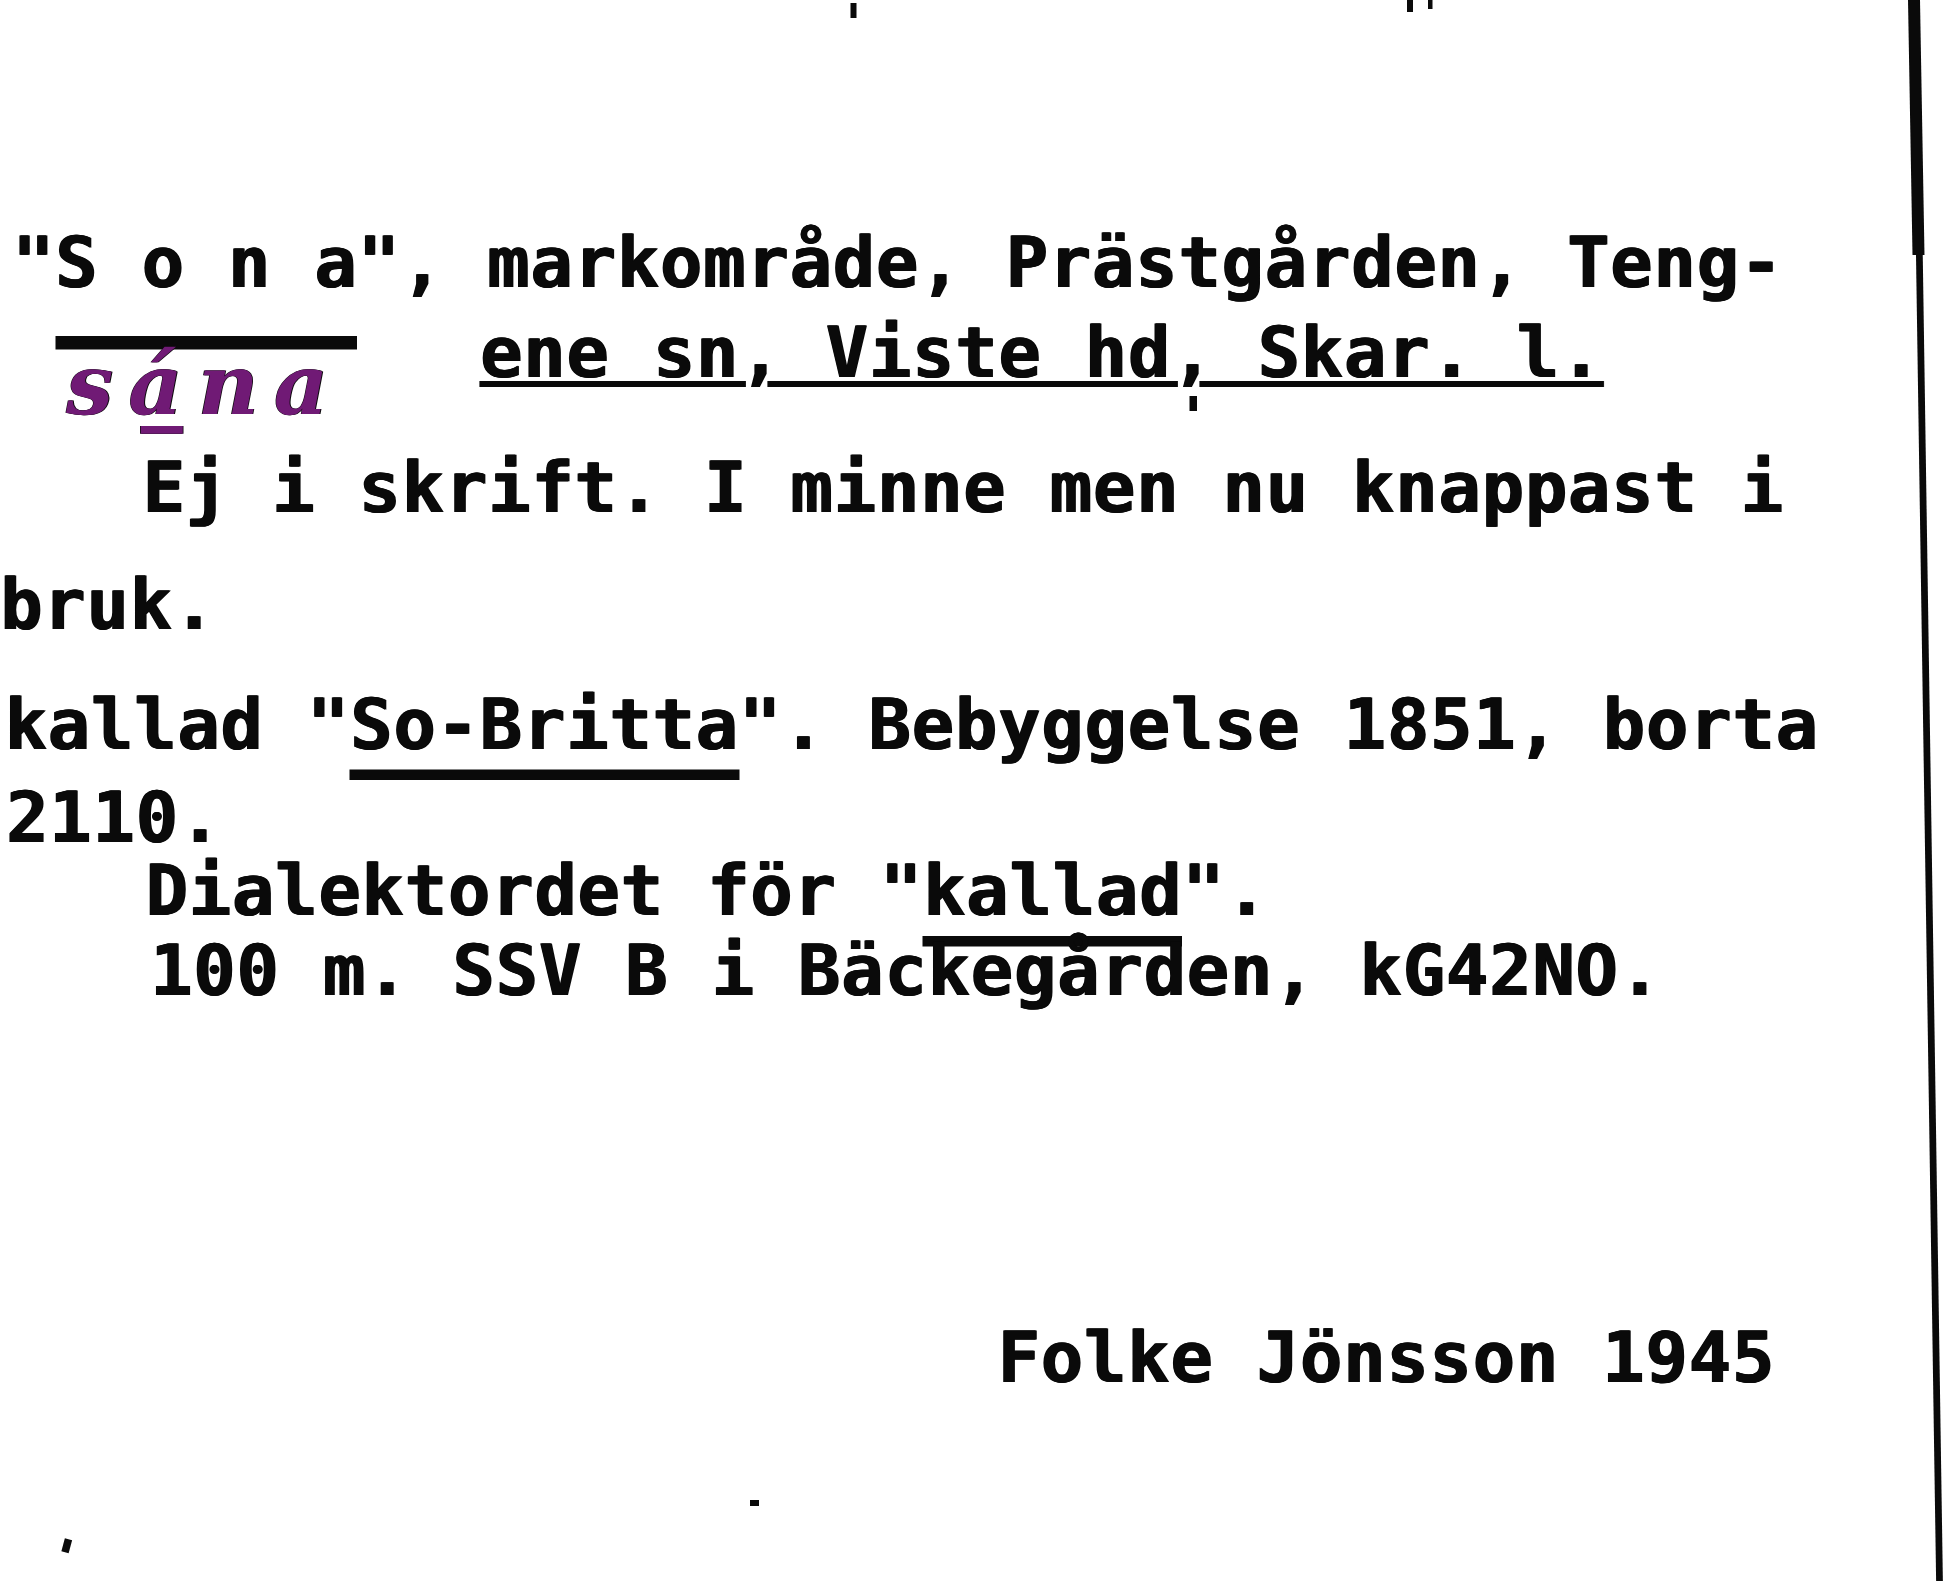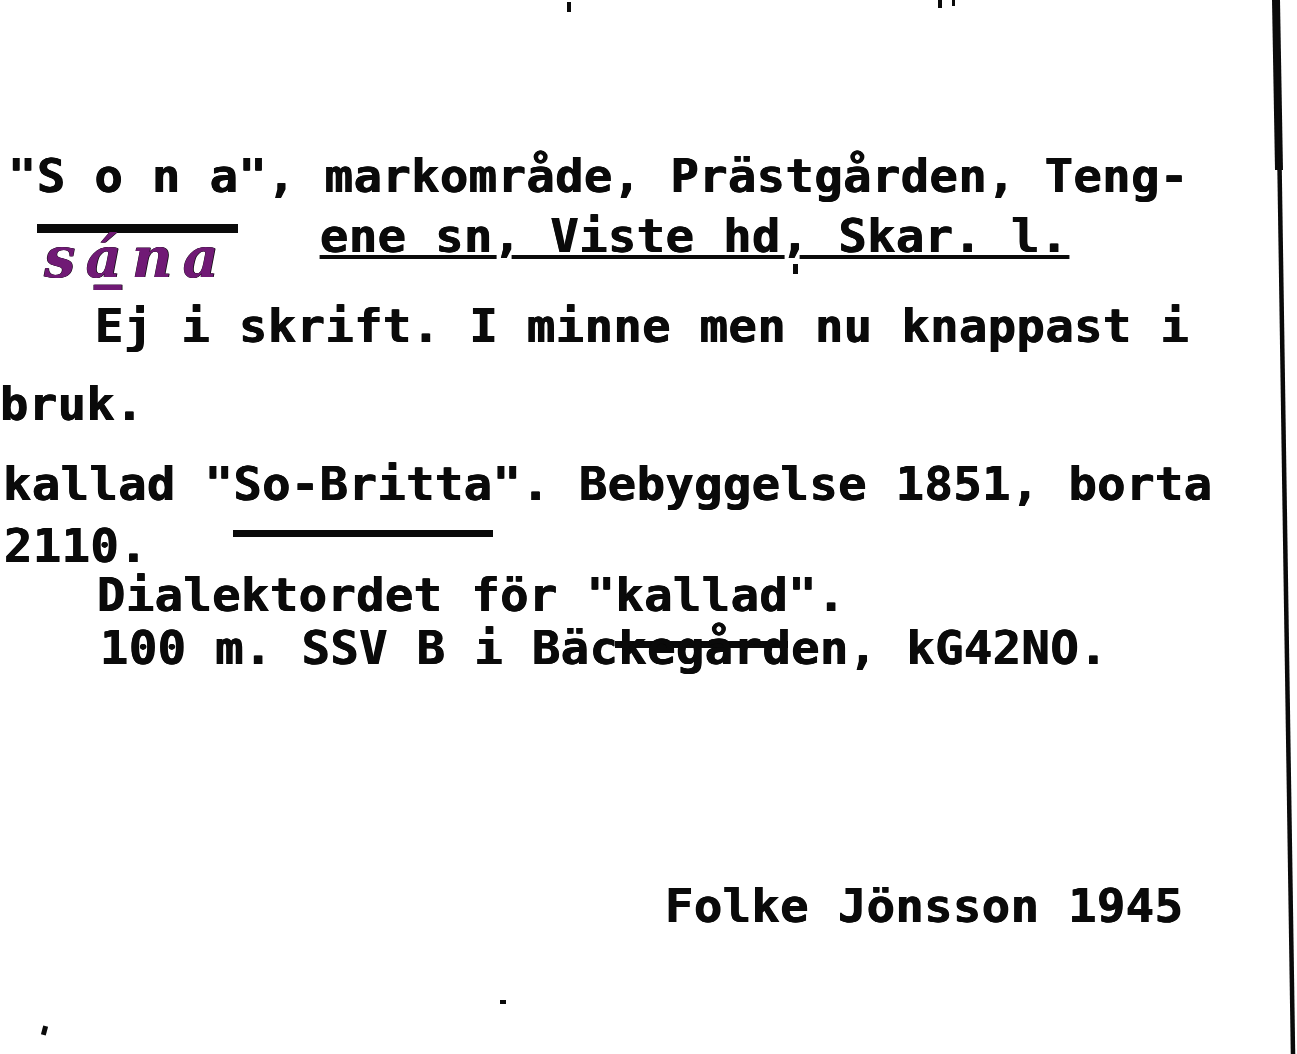--- a/index.html
+++ b/index.html
@@ -29,21 +29,21 @@
     text-shadow: 0.6px 0 0 #0a0a0a, -0.4px 0 0 #0a0a0a;
   }
   .u-name {
     display: inline-block;
     border-bottom: 9px solid #0a0a0a;
     padding-bottom: 20px;
   }
   .u-word {
     display: inline-block;
     border-bottom: 7px solid #0a0a0a;
-    padding-bottom: 18px;
+    padding-bottom: 1px;
   }
   .phonetic {
     position: absolute;
     left: 44px;
     top: 224px;
     font-family: "DejaVu Serif", "Liberation Serif", serif;
     font-style: italic;
     font-weight: 700;
     font-size: 56px;
     letter-spacing: 10px;

